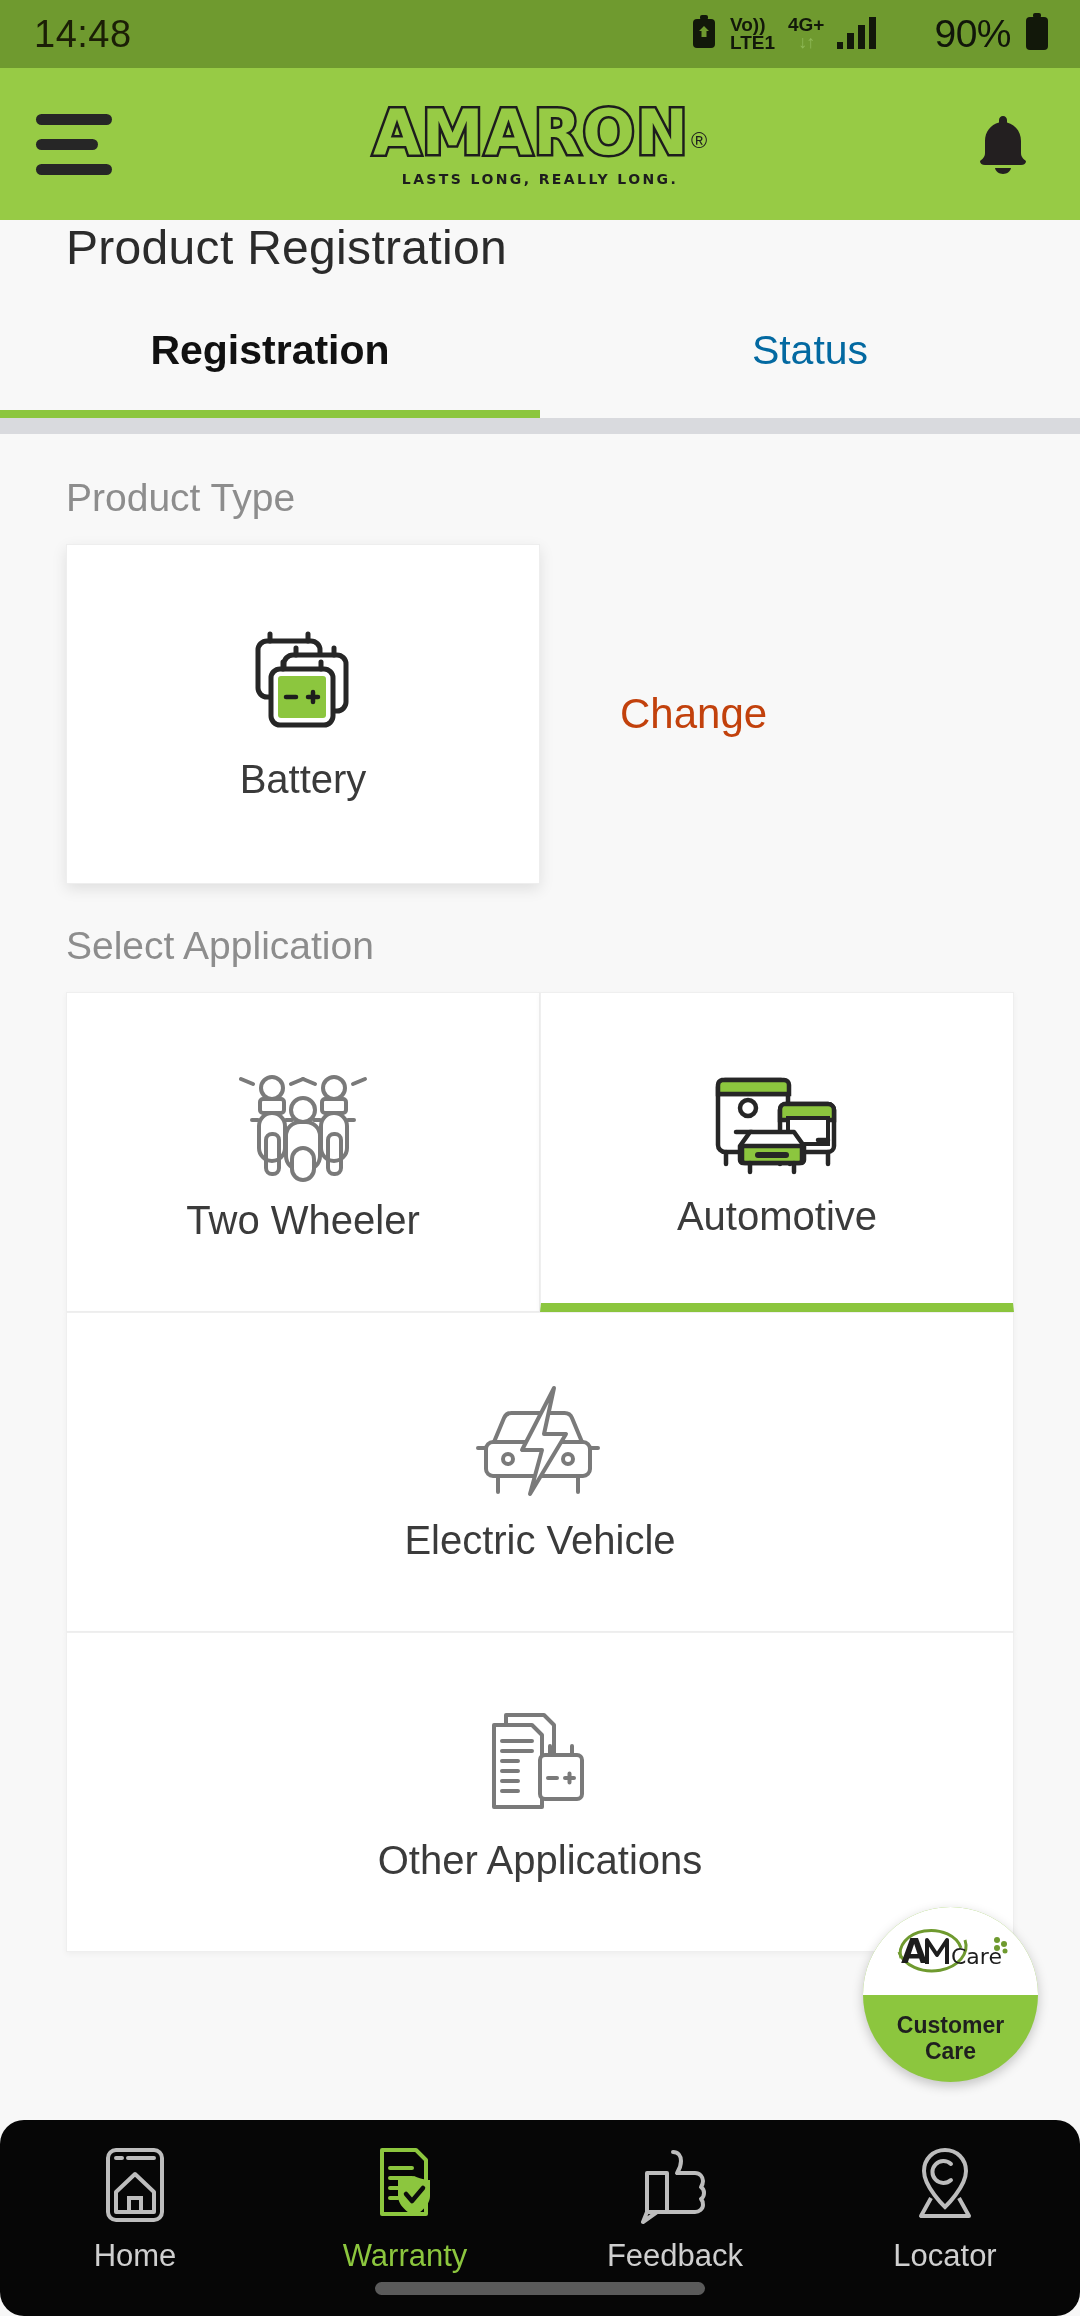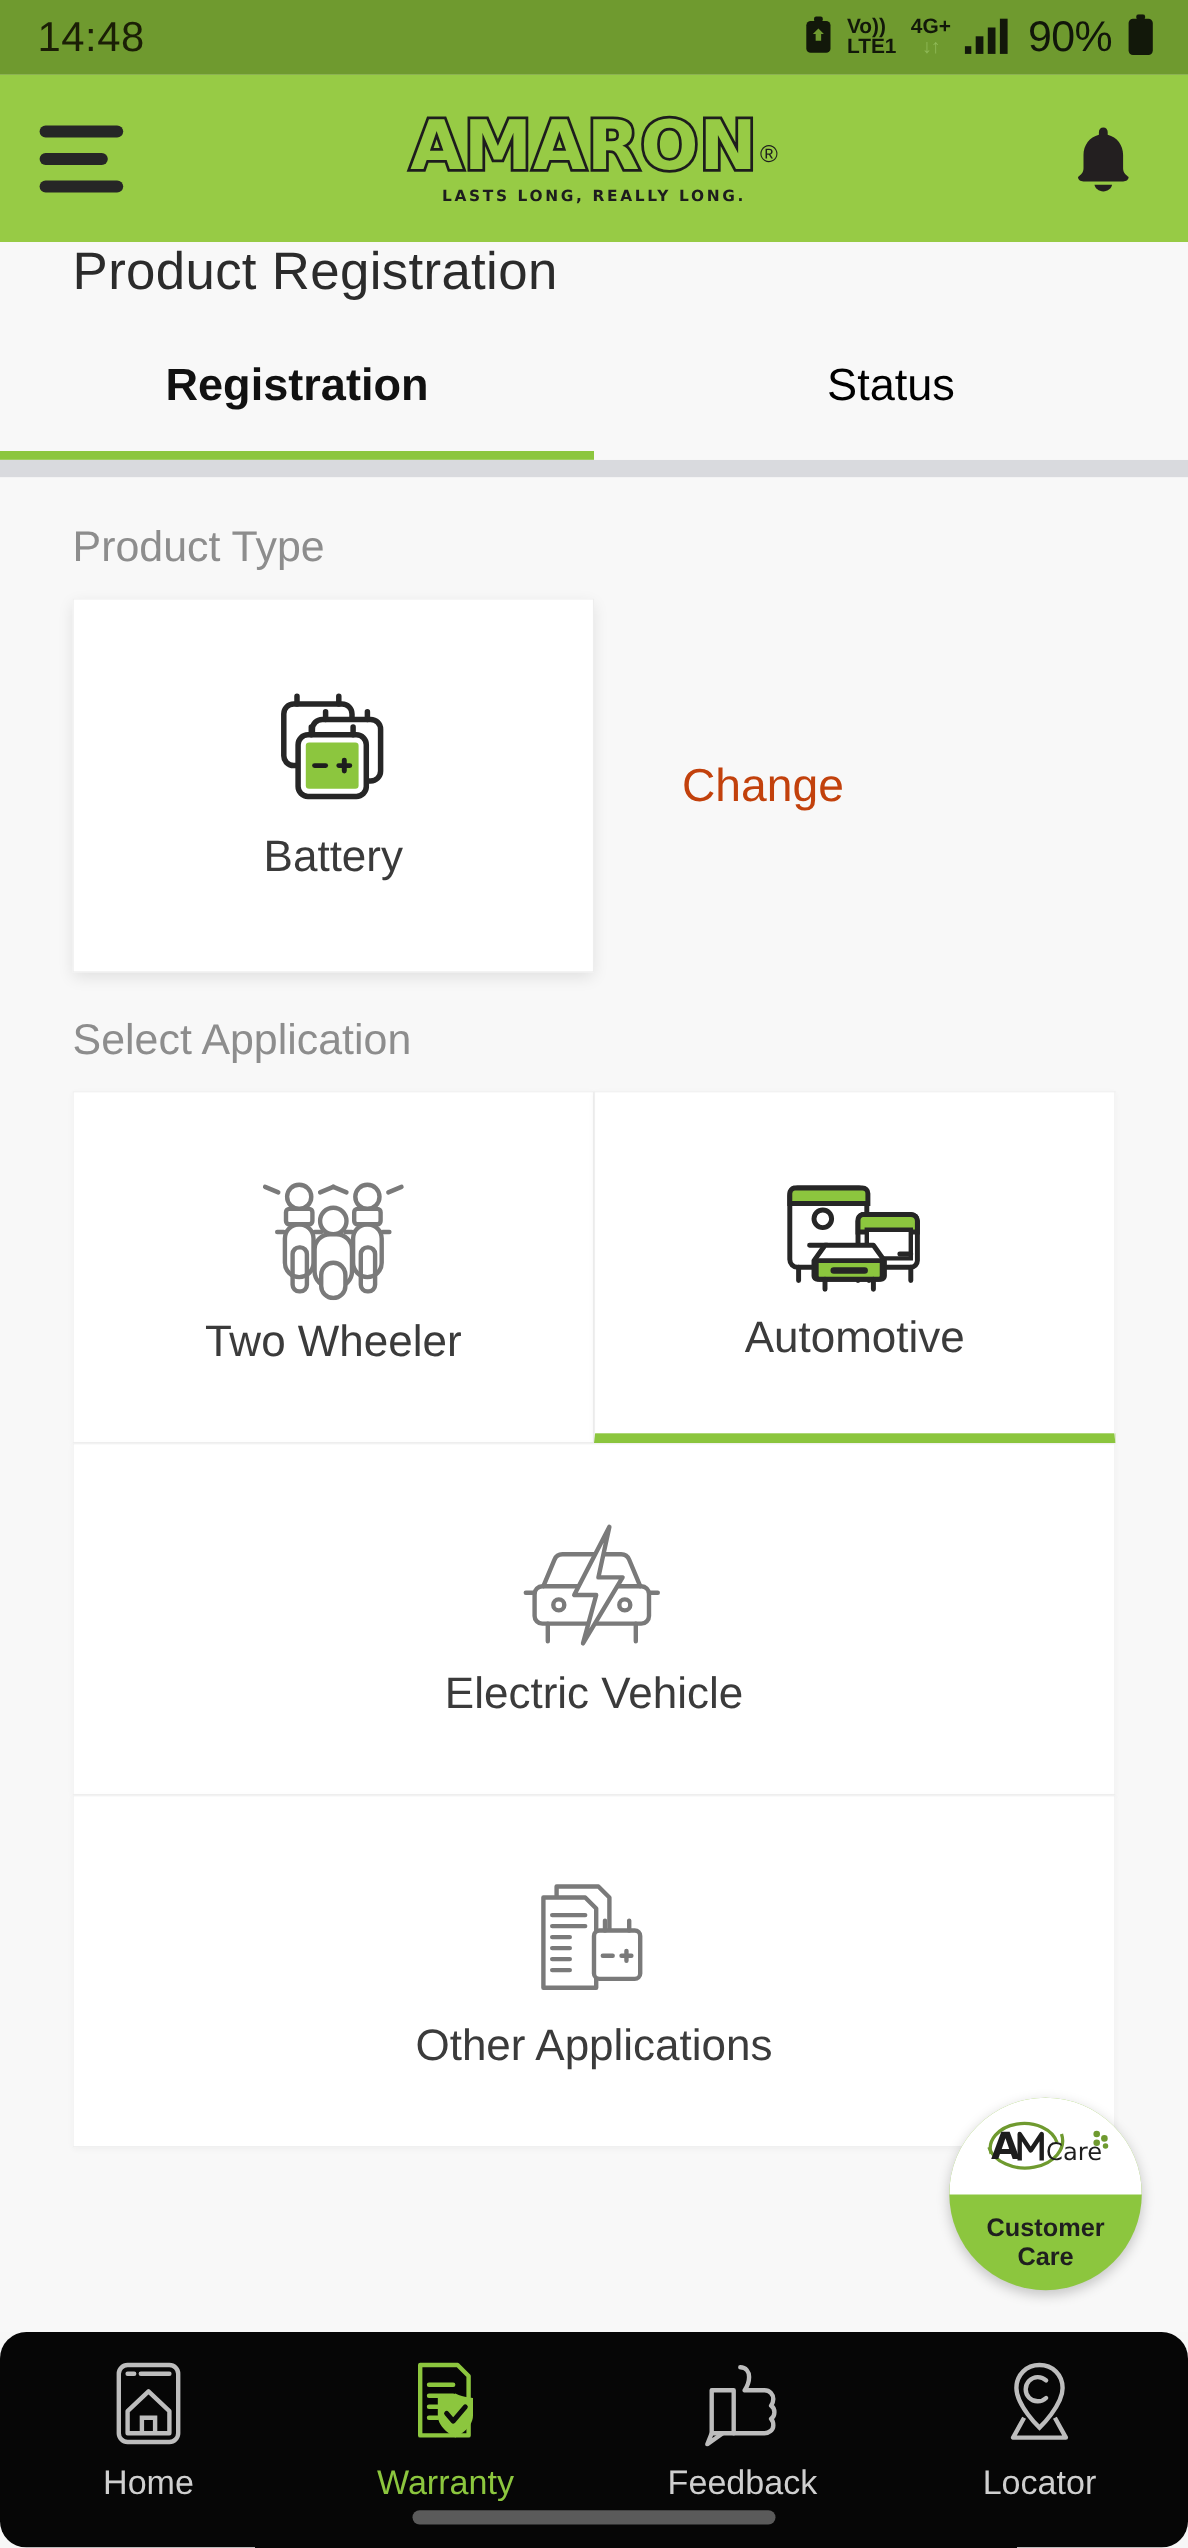--- a/index.html
+++ b/index.html
@@ -15,21 +15,21 @@
   .statusbar {
     height:68px; background:#6f9a2f; color:#1d2208;
     display:flex; align-items:center; justify-content:space-between;
     padding:0 30px 0 34px; flex:0 0 auto;
   }
   .sb-time { font-size:38px; font-weight:400; letter-spacing:.5px; color:#1b1f06; }
   .sb-right { display:flex; align-items:center; gap:13px; }
   .sb-volte { display:flex; flex-direction:column; line-height:.95; font-size:19px; font-weight:700; color:#12180a; }
   .sb-4g { display:flex; flex-direction:column; line-height:.95; font-size:19px; font-weight:700; color:#12180a; text-align:center;}
   .sb-4g .arrows { color:#8fb957; font-size:18px; letter-spacing:-1px;}
-  .sb-batt-pct { font-size:39px; font-weight:400; color:#11160a; letter-spacing:-.5px; }
+  .sb-batt-pct { font-size:39px; font-weight:400; color:#11160a; letter-spacing:-.5px;margin-left:40px; }
 
   
   .appbar {
     height:152px; background:#97cb45; position:relative;
     display:flex; align-items:center; justify-content:space-between;
     padding:0 42px 0 36px; flex:0 0 auto;
   }
   .hamburger { display:flex; flex-direction:column; gap:14px; width:76px; cursor:pointer; }
   .hamburger i { display:block; height:11px; border-radius:6px; background:#262626; }
   .hamburger i:nth-child(1){ width:76px; }
@@ -45,21 +45,21 @@
   }
   .logo-reg { font-size:22px; vertical-align:super; -webkit-text-stroke:0; color:#1d1d1d; margin-left:2px; }
   .logo-tag { margin-top:7px; font-size:14px; font-weight:700; letter-spacing:2.4px; color:#1d1d1d; font-family:"DejaVu Sans", sans-serif;}
 
   .bell { width:70px; height:70px; display:flex; align-items:center; justify-content:center; cursor:pointer; }
 
   
   .page-head { background:#f8f8f8; flex:0 0 auto; }
   .page-title { font-size:48px; color:#2b2b2b; font-weight:400; padding:0 0 0 66px; letter-spacing:.3px;}
   .tabs { display:flex; margin-top:46px; position:relative; }
-  .tab { flex:1; text-align:center; font-size:41px; padding:6px 0 36px; color:#000000; cursor:pointer; }
+  .tab { flex:1; text-align:center; font-size:41px; padding:6px 0 36px; color:#0369a1; cursor:pointer; }
   .tab.active { color:#111; font-weight:700; }
   .tab-underline { height:8px; background:#8cc63e; width:50%; }
   .tab-rest { height:8px; background:#f8f8f8; width:50%; }
   .tab-bar { display:flex; }
   .divider-strip { height:16px; background:#d9dade; }
 
   
   .content { flex:1 1 auto; background:#f8f8f8; padding:0 0 0 0; overflow:hidden; position:relative; }
   .sec-label { font-size:39px; color:#8d8d8d; padding:42px 0 24px 66px; }
   .sec-label.second { padding-top:40px; }

